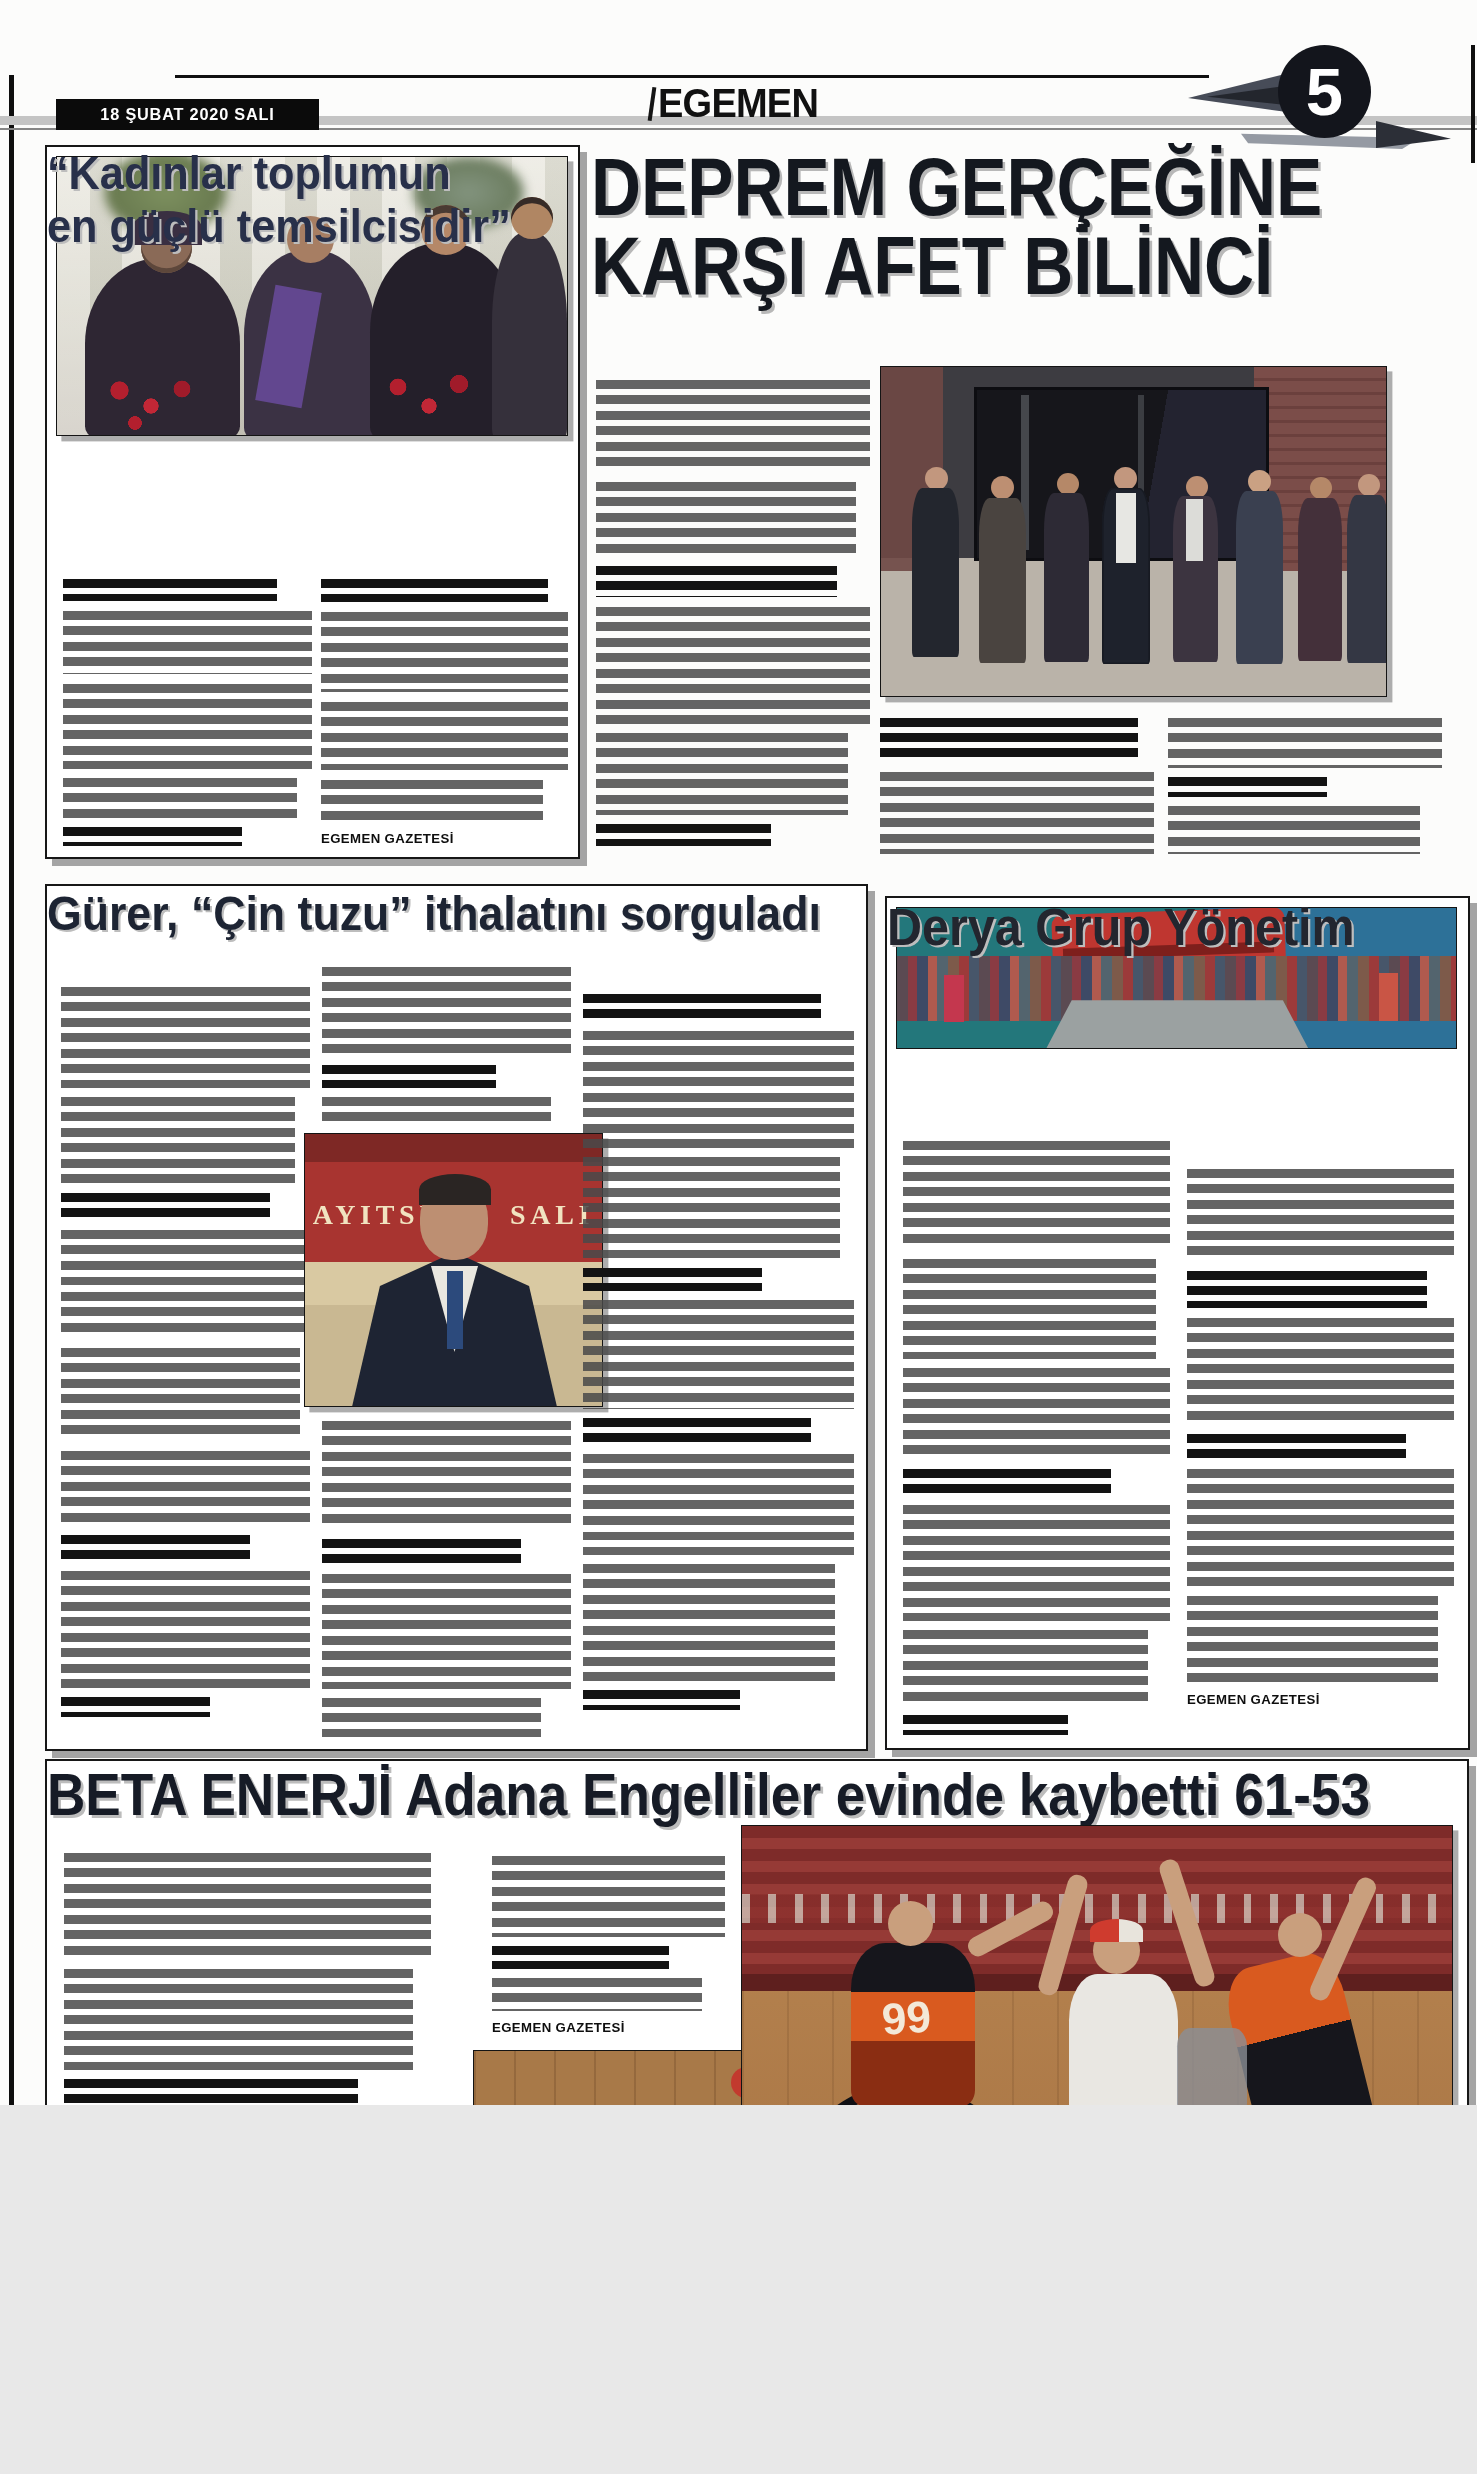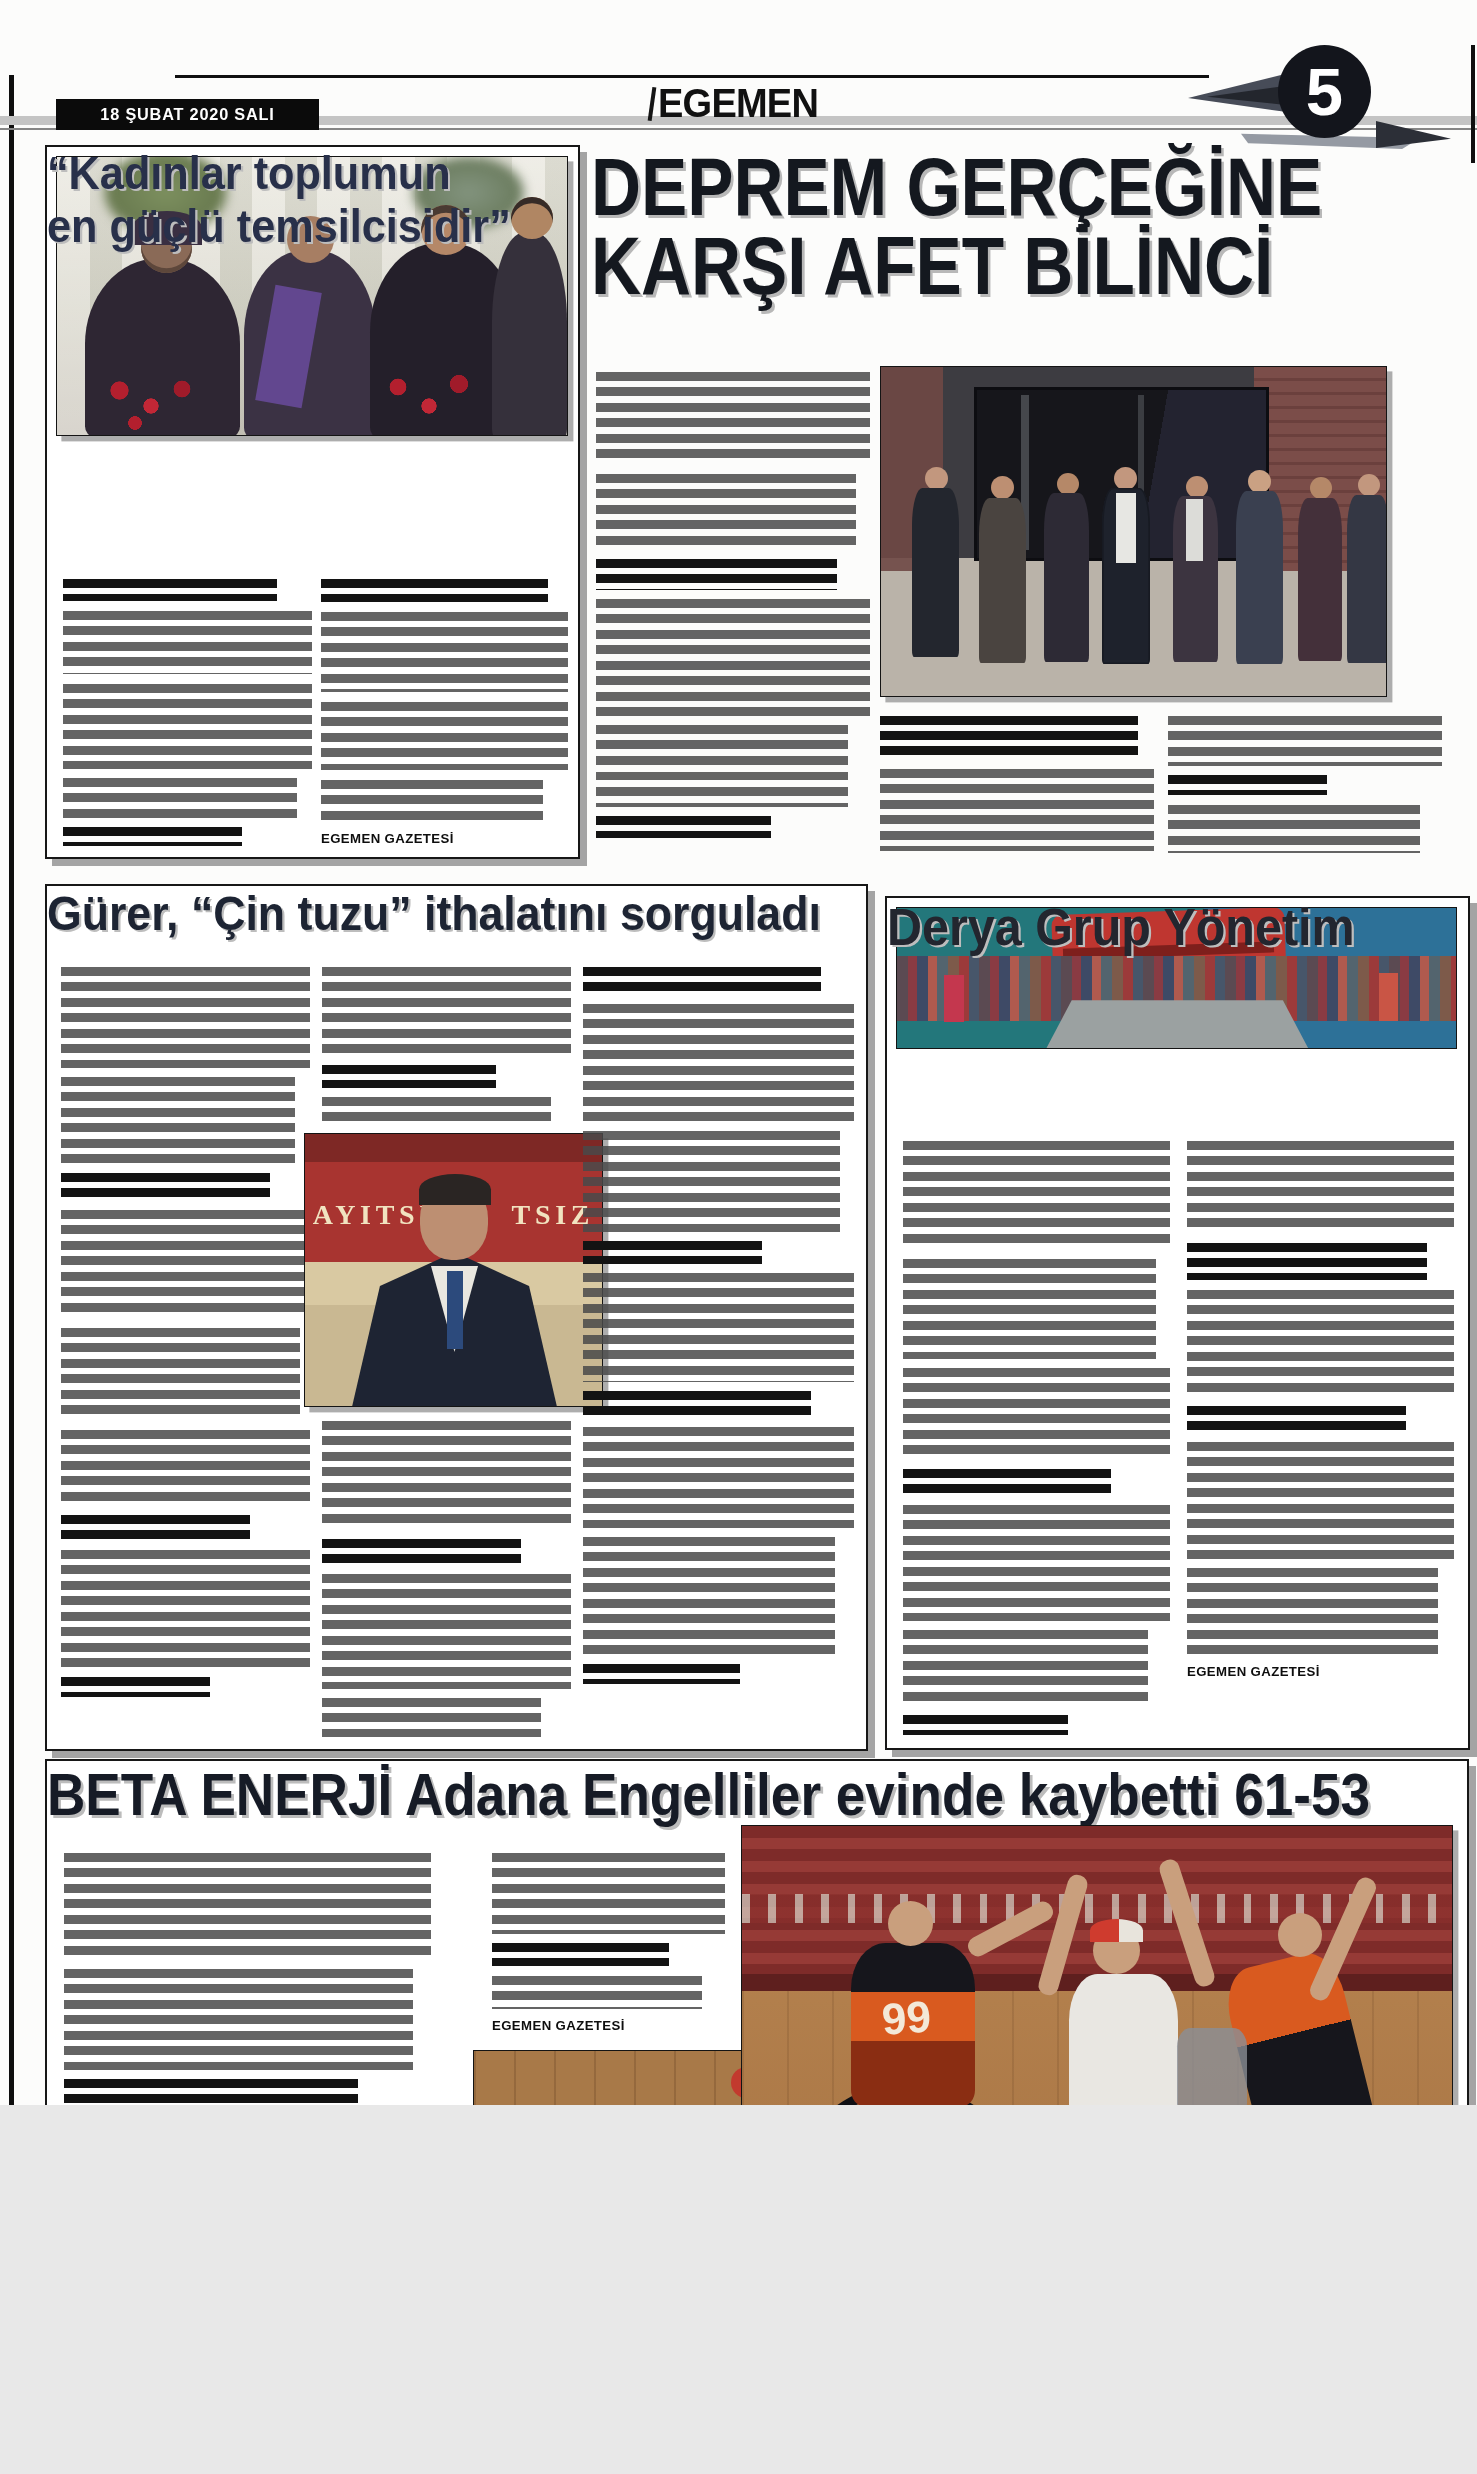--- a/index.html
+++ b/index.html
@@ -6,21 +6,21 @@
   html,body { background:#e8e8e8; }
   body { font-family:"Liberation Sans", sans-serif; }
   .page { position:relative; width:1477px; height:2105px; background:#fcfcfb; margin:0 auto; overflow:hidden; }
   .abs { position:absolute; }
   .box { position:absolute; background:#fff; border:2.3px solid #171717; box-shadow:7px 7px 0 #a4a4a4; }
   .openart { position:absolute; }
   .photo { position:absolute; overflow:hidden; border:1.6px solid #141414; box-shadow:5.4px 5.4px 0 #adadad; background:#8f8f8f; }
   .photo div, .photo span { position:absolute; }
   .hl { font-weight:bold; color:#1a1f2b; transform-origin:left top; white-space:nowrap; }
   .sh { text-shadow:2.3px 2.3px 0 #bdbdbd; }
-  .col { position:absolute; display:flex; flex-direction:column; gap:9.3px; overflow:hidden; }
+  .col { position:absolute; display:flex; flex-direction:column; gap:9.3px; overflow:hidden;justify-content:center; }
   .sim  { background-image:repeating-linear-gradient(to bottom, #4a4a4a 0 8.6px, transparent 8.6px 15.5px); filter:blur(0.4px); opacity:.85; }
   .simb { background-image:repeating-linear-gradient(to bottom, #131313 0 9.3px, transparent 9.3px 14.8px); filter:blur(0.3px); }
   .byline { font-weight:bold; font-size:13.2px; letter-spacing:0.4px; color:#0e0e0e; }
   .datechip { position:absolute; left:56px; top:99px; width:263px; height:31px; background:#0b0b0b;
               color:#fff; font-weight:bold; font-size:16.3px; letter-spacing:0.8px;
               display:flex; align-items:center; justify-content:center; z-index:5; }
   .masthead { position:absolute; left:658px; top:81px; font-size:40px; font-weight:bold; color:#111;
               letter-spacing:-0.8px; transform:scaleX(.95); transform-origin:left top; z-index:5; }
   .pagecircle { position:absolute; left:1278px; top:45px; width:93px; height:93px; border-radius:50%;
                 background:#13151c; color:#fff; display:flex; align-items:center; justify-content:center;
@@ -174,21 +174,21 @@
       <div class="sim" style="height:92px;"></div>
       <div class="simb" style="height:23px;width:70%;"></div>
       <div class="sim" style="height:31px;width:92%;"></div>
     </div>
 
     <div class="photo" style="left:257px; top:247px; width:299px; height:274px; background:linear-gradient(180deg,#8e2d2a 0 10%,#a83430 10% 47%,#dccb a2 47% 60%,#d4c49c 60% 100%); background-color:#c9b892;">
       <div style="left:0;top:0;width:100%;height:47%;background:linear-gradient(180deg,#7e2825 0 22%,#a83430 22% 100%);"></div>
       <div style="left:0;top:47%;width:100%;height:16%;background:#d9c9a2;"></div>
       <div style="left:0;top:24%;width:100%;display:flex;justify-content:space-between;padding:0 7.8px;color:#f1e3c0;font-family:'Liberation Serif',serif;font-weight:bold;font-size:28px;letter-spacing:4.7px;">
         <span style="position:static;">AYITSI</span>
-        <span style="position:static;">TSIZ</span>
+        <span style="position:static;">SALI</span>
       </div>
       <div style="left:33px;top:118px;width:233px;height:155px;background:#1e2433;clip-path:polygon(6% 100%,18% 22%,50% 0,82% 22%,94% 100%);"></div>
       <div style="left:126px;top:132px;width:47px;height:86px;background:#e9e7e0;clip-path:polygon(0 0,100% 0,50% 100%);"></div>
       <div style="left:142px;top:137px;width:15.5px;height:78px;background:#2c4a7c;"></div>
       <div style="left:115px;top:48px;width:68px;height:78px;border-radius:46%;background:#bd8f72;"></div>
       <div style="left:114px;top:40px;width:72px;height:31px;border-radius:50% 50% 0 0;background:#2a2523;"></div>
     </div>
 
     <div class="col" style="left:275px; top:535px; width:249px; height:316px;">
       <div class="sim" style="height:109px;"></div>

